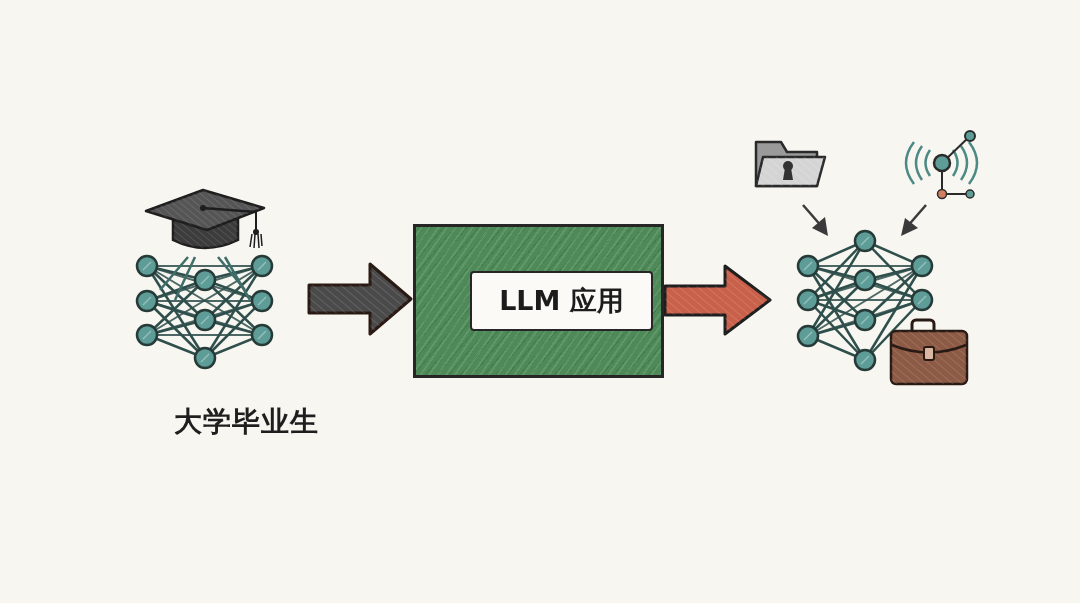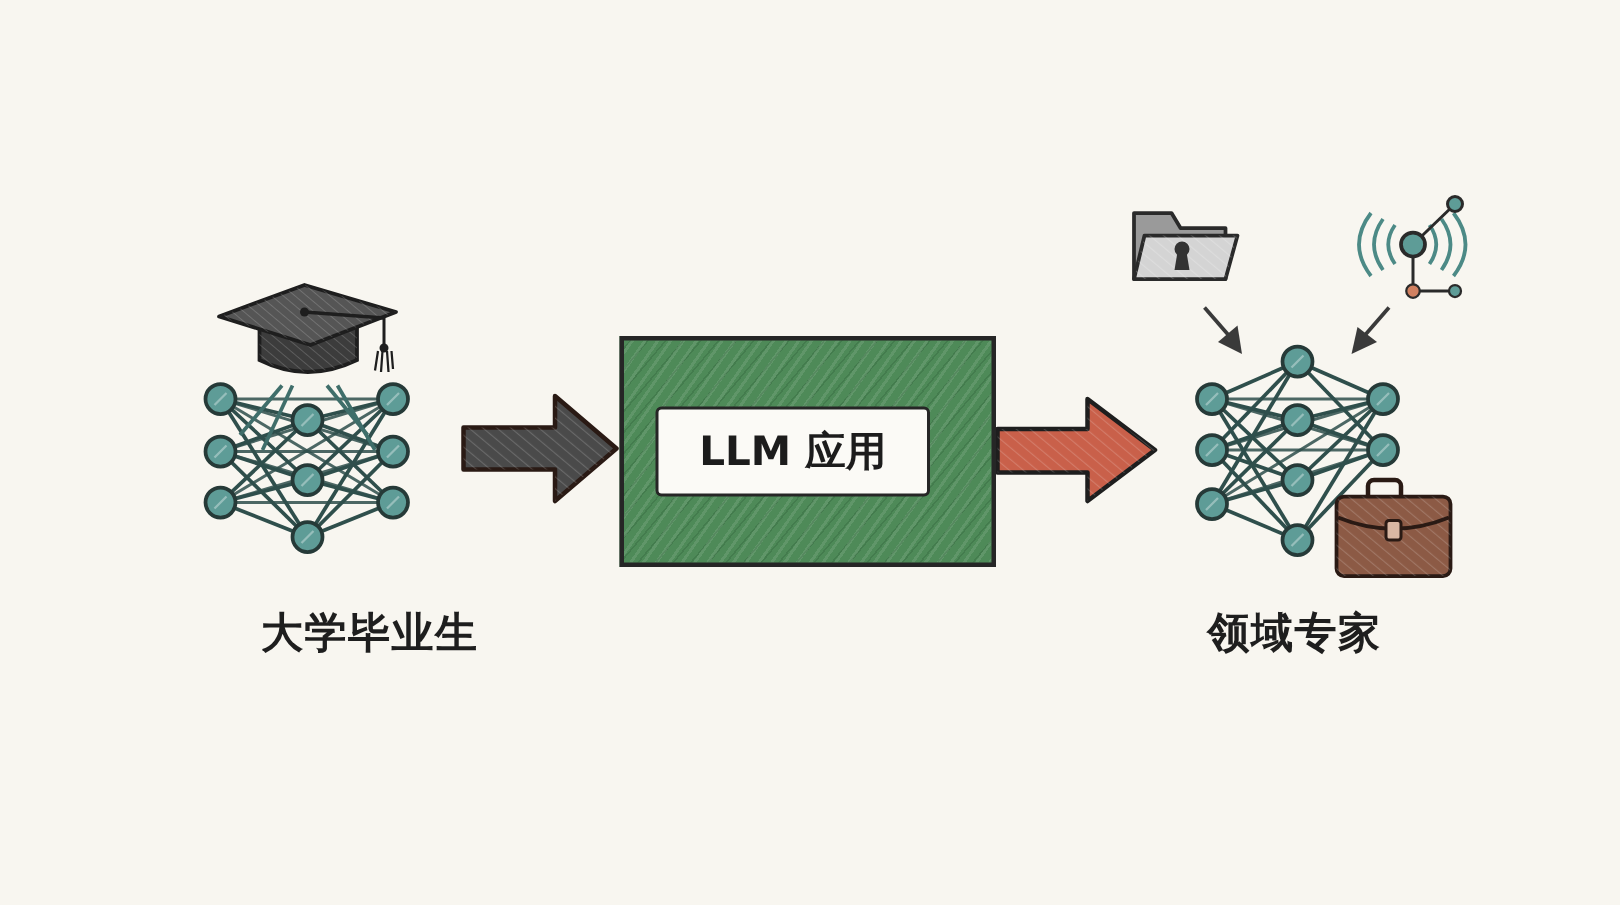--- a/index.html
+++ b/index.html
@@ -24,21 +24,21 @@
     .label.right { left: 805px; top: 403px; }
     .llm-box {
       position: absolute; left: 413px; top: 224px; width: 251px; height: 154px;
       background: #4e8a58;
       background-image: repeating-linear-gradient(-55deg, rgba(255,255,255,0.10) 0 2px, rgba(0,0,0,0) 2px 7px),
                         repeating-linear-gradient(-50deg, rgba(20,60,30,0.18) 0 1px, rgba(0,0,0,0) 1px 9px);
       border: 3px solid #262626;
       box-sizing: border-box;
     }
     .llm-label {
-      position: absolute; left: 437px; top: 271px; width: 183px; height: 60px;
+      position: absolute; left: 470px; top: 271px; width: 183px; height: 60px;
       background: #fbfaf6; border: 2.5px solid #262626; border-radius: 4px;
       box-sizing: border-box;
       display: flex; align-items: center; justify-content: center;
       font-family: "DejaVu Sans", sans-serif; font-weight: bold; font-size: 27px; color: #1c1c1c;
     }
   </style>
 </head>
 <body>
 
 <div class="stage">
@@ -217,14 +217,13 @@
       <rect x="891" y="331" width="76" height="53" rx="5" fill="url(#hatch)" opacity="0.5"></rect>
       <path d="M892 345 Q929 360 966 345" fill="none" stroke="#2a1a14" stroke-width="2.5"></path>
       <rect x="924" y="347" width="10" height="13" rx="2" fill="#d9b7a3" stroke="#2a1a14" stroke-width="2"></rect>
     </g>
   </svg>
 
   <div class="llm-box"></div>
   <div class="llm-label">LLM 应用</div>
 
   <div class="label left">大学毕业生</div>
-  <div class="label right">领域专家</div>
 </div>
 
 </body></html>

